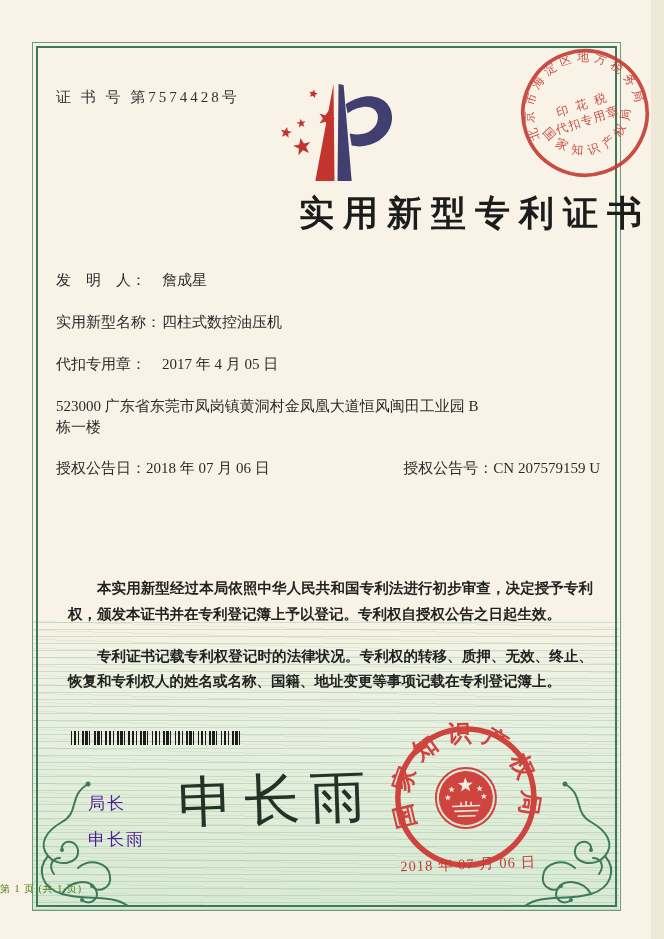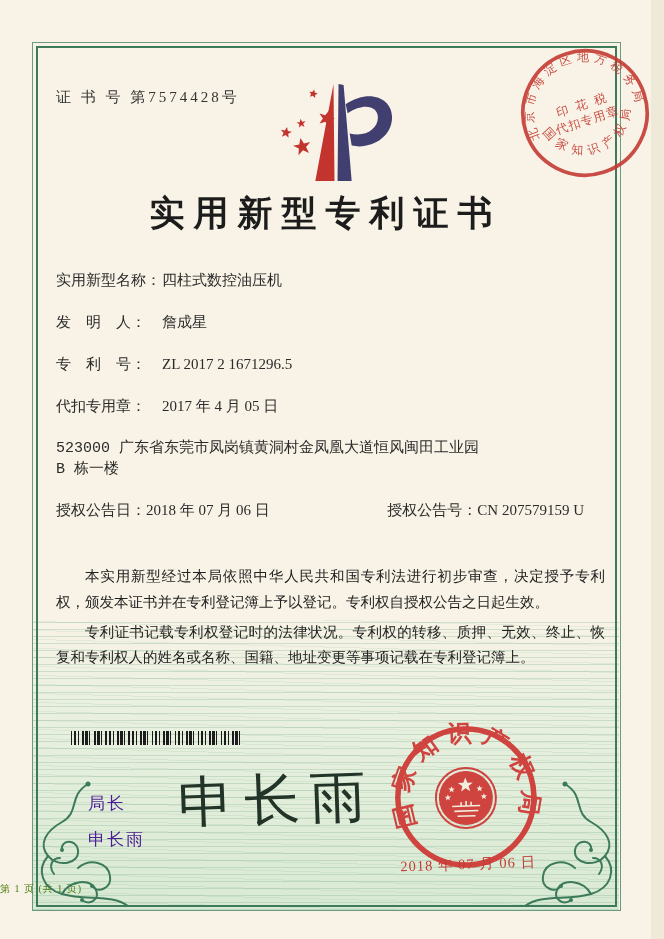--- a/index.html
+++ b/index.html
@@ -18,31 +18,31 @@
   .frame-inner{position:absolute;left:3px;top:3px;right:3px;bottom:3px;border:2px solid #3c7a5a;}
 
   .content{position:absolute;inset:0;z-index:2;}
 
   .certno{position:absolute;left:56px;top:88px;font-size:15px;letter-spacing:3px;color:#333;}
 
   .logo{position:absolute;left:270px;top:80px;width:128px;height:106px;}
 
   .stamp-top{position:absolute;left:516px;top:44px;width:138px;height:138px;transform:rotate(-18deg);opacity:.88;}
 
-  .title{position:absolute;left:0;right:0;top:190px;text-align:center;font-size:35px;font-weight:bold;letter-spacing:9px;color:#1c1c1c;}
+  .title{position:absolute;left:0;right:0;top:190px;text-align:right;font-size:35px;font-weight:bold;letter-spacing:9px;color:#1c1c1c;}
 
   .fields{position:absolute;left:56px;top:270px;width:560px;font-size:15px;}
   .field-row{display:flex;margin-bottom:21px;line-height:21px;}
   .field-label{flex:0 0 106px;white-space:nowrap;}
   .field-value{flex:1;}
   .grant-row{display:flex;justify-content:space-between;margin-top:1px;}
   .grant-pair{white-space:nowrap;}
 
   .paragraphs{position:absolute;left:52px;right:42px;top:560px;font-size:14.5px;line-height:1.78;text-align:justify;color:#222;}
-  .paragraphs p{margin:4px;text-indent:2em;}
+  .paragraphs p{margin:16px;text-indent:2em;font-weight:bold;}
 
   .barcode{position:absolute;left:71px;top:731px;width:170px;height:14px;
     background:
       repeating-linear-gradient(90deg,#1c1c1c 0 1.5px,transparent 1.5px 3px,#1c1c1c 3px 5.5px,transparent 5.5px 7px,#1c1c1c 7px 8px,transparent 8px 11.5px);}
 
   .director{position:absolute;left:88px;top:792px;font-size:17px;letter-spacing:2px;color:#4c1d95;}
   .director div{margin-bottom:13px;}
 
   .signature{position:absolute;left:178px;top:762px;width:240px;font-size:56px;letter-spacing:10px;color:#223428;transform:rotate(-2deg);font-family:"DejaVu Serif",serif;}
 
@@ -97,43 +97,39 @@
       <text x="60" y="70" text-anchor="middle" font-size="10.5" fill="#c3372f" letter-spacing="1">代扣专用章</text>
       <text font-size="10.5" fill="#c3372f" letter-spacing="5">
         <textPath href="#ts-bottom" startOffset="50%" text-anchor="middle">国家知识产权局</textPath>
       </text>
     </svg>
 
     <div class="title">实用新型专利证书</div>
 
     <div class="fields">
       <div class="field-row">
+        <span class="field-label">发　明　人：</span>
+        <span class="field-value">詹成星</span>
+      </div>
+      <div class="field-row">
         <span class="field-label">实用新型名称：</span>
         <span class="field-value">四柱式数控油压机</span>
       </div>
       <div class="field-row">
-        <span class="field-label">发　明　人：</span>
-        <span class="field-value">詹成星</span>
-      </div>
-      <div class="field-row">
-        <span class="field-label">专　利　号：</span>
-        <span class="field-value">ZL 2017 2 1671296.5</span>
-      </div>
-      <div class="field-row">
         <span class="field-label">代扣专用章：</span>
         <span class="field-value">2017 年 4 月 05 日</span>
       </div>
       <div class="field-row">
-        <span class="field-value" style="max-width:430px;font-family:Liberation Mono, monospace;">523000 广东省东莞市凤岗镇黄洞村金凤凰大道恒风闽田工业园 B 栋一楼</span>
+        <span class="field-value" style="max-width:430px;">523000 广东省东莞市凤岗镇黄洞村金凤凰大道恒风闽田工业园 B 栋一楼</span>
       </div>
       <div class="grant-row">
         <span class="grant-pair">
           <span>授权公告日：</span><span>2018 年 07 月 06 日</span>
         </span>
-        <span class="grant-pair" style="margin-right:32px;">
+        <span class="grant-pair" style="margin-right:16px;">
           <span>授权公告号：</span><span>CN 207579159 U</span>
         </span>
       </div>
     </div>
 
     <div class="paragraphs">
       <p>本实用新型经过本局依照中华人民共和国专利法进行初步审查，决定授予专利权，颁发本证书并在专利登记簿上予以登记。专利权自授权公告之日起生效。</p>
       <p>专利证书记载专利权登记时的法律状况。专利权的转移、质押、无效、终止、恢复和专利权人的姓名或名称、国籍、地址变更等事项记载在专利登记簿上。</p>
     </div>
 

